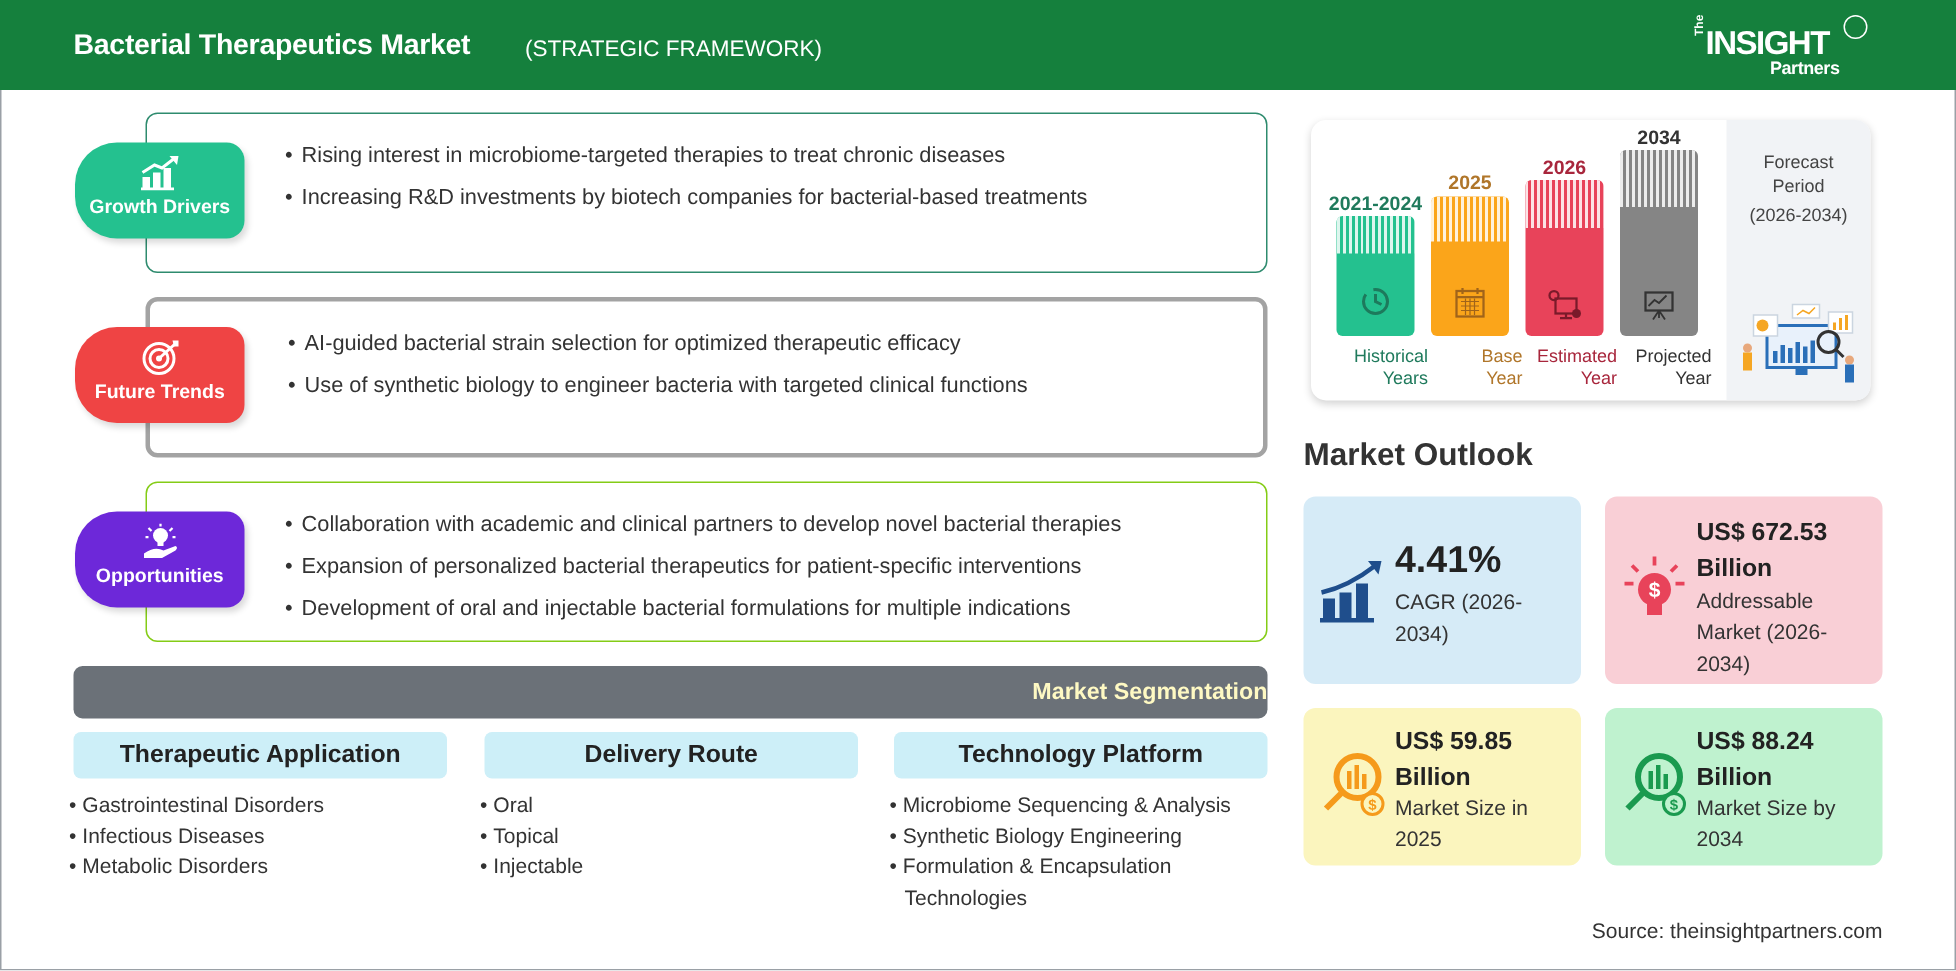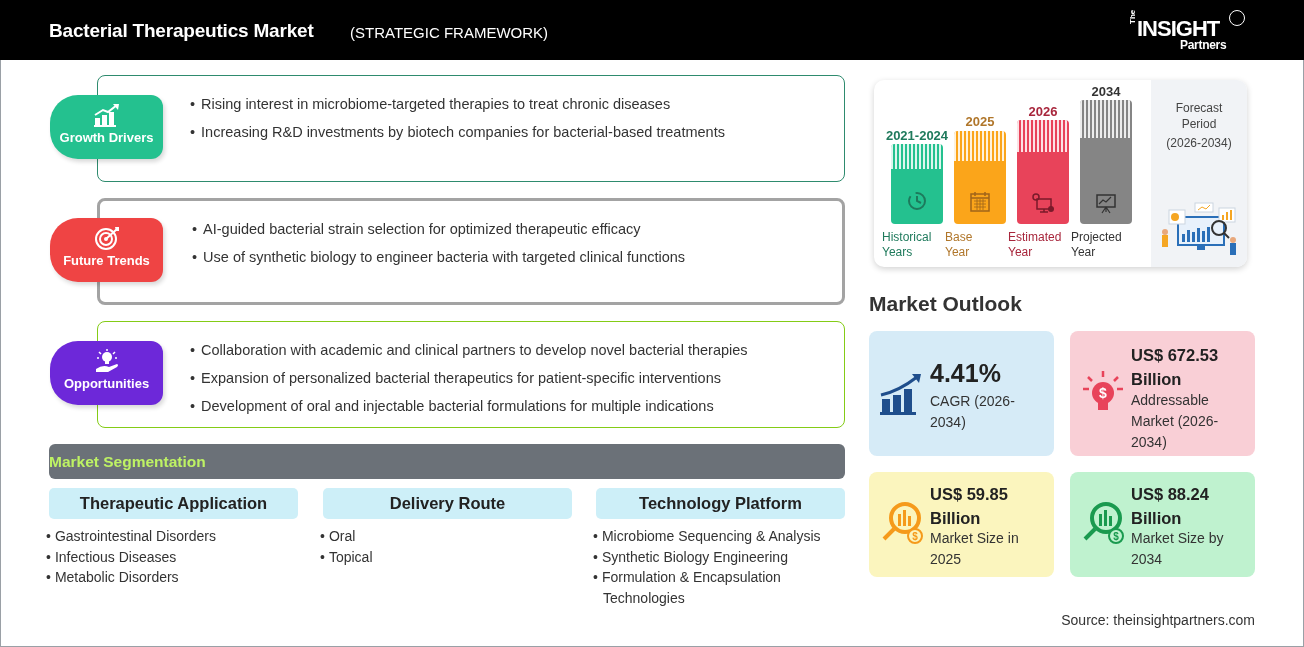--- a/index.html
+++ b/index.html
@@ -1,20 +1,20 @@
 <!DOCTYPE html>
 <html><head>
   <meta charset="utf-8">
   <style>
     * { box-sizing: border-box; margin: 0; padding: 0; }
     html, body { width: 1304px; height: 647px; background: #fff; overflow: hidden; }
     body { font-family: "Liberation Sans", "DejaVu Sans", sans-serif; color: #333; position: relative; }
     .frame { position: absolute; left: 0; top: 0; width: 1304px; height: 647px; border: 1px solid #9aa0a6; }
 
-    .header { position: absolute; left: 0; top: 0; width: 1304px; height: 60px; background: #000000; }
+    .header { position: absolute; left: 0; top: 0; width: 1304px; height: 60px; background: #15803d; }
     .header .title { position: absolute; left: 49px; top: 20px; color: #fff; font-size: 19px; font-weight: bold; letter-spacing: -0.2px; }
     .header .subtitle { position: absolute; left: 350px; top: 24px; color: #fff; font-size: 15px; }
     .logo { position: absolute; left: 1128px; top: 10px; width: 120px; height: 44px; color: #fff; }
     .logo .the { position: absolute; left: 0; top: 14px; font-size: 8px; transform: rotate(-90deg); transform-origin: left top; font-weight: bold; }
     .logo .insight { position: absolute; left: 9px; top: 6px; font-size: 22px; font-weight: bold; letter-spacing: -1px; }
     .logo .partners { position: absolute; left: 52px; top: 28px; font-size: 12px; font-weight: bold; letter-spacing: -0.3px; }
     .logo .ring { position: absolute; left: 101px; top: 0; width: 16px; height: 16px; border: 1.5px solid #fff; border-radius: 50%; }
 
     
     .fw-box { position: absolute; left: 97px; width: 748px; height: 107px; border-radius: 8px; background: #fff; }
@@ -26,35 +26,35 @@
     .fw-box li::before { content: "•"; margin-right: 6px; color: #333; }
 
     .badge { position: absolute; left: 50px; width: 113px; height: 64px; border-radius: 28px 12px 12px 28px; color: #fff; text-align: center; box-shadow: 2px 3px 4px rgba(0,0,0,0.15); }
     .badge.green { top: 95px; background: #24c18f; }
     .badge.red { top: 218px; background: #ef4444; }
     .badge.orange { top: 341px; background: #6d28d9; }
     .badge .bicon { display: block; margin: 8px auto 0; width: 28px; height: 24px; }
     .badge .blabel { display: block; font-size: 13px; font-weight: bold; margin-top: 3px; }
 
     
-    .seg-bar { position: absolute; left: 49px; top: 444px; width: 796px; height: 35px; background: #6b7178; border-radius: 6px; color: #bef264; text-align: left; line-height: 35px; font-size: 15.5px; font-weight: bold; }
+    .seg-bar { position: absolute; left: 49px; top: 444px; width: 796px; height: 35px; background: #6b7178; border-radius: 6px; color: #fef9c3; text-align: right; line-height: 35px; font-size: 15.5px; font-weight: bold; }
     .seg-col { position: absolute; top: 488px; width: 249px; }
     .seg-col .seg-head { height: 31px; background: #cdeff8; border-radius: 5px; text-align: center; line-height: 31px; font-size: 16.5px; font-weight: bold; color: #222; }
     .seg-col ul { list-style: none; margin-top: 7px; margin-left: -3px; }
     .seg-col li { font-size: 14px; color: #333; line-height: 20.5px; padding-left: 10px; text-indent: -10px; }
     .seg-col li::before { content: "•"; margin-right: 4px; }
 
     
     .tl-panel { position: absolute; left: 874px; top: 80px; width: 373px; height: 187px; border-radius: 10px; background: #fff; box-shadow: 0 2px 6px rgba(0,0,0,0.18); overflow: hidden; }
     .tl-forecast { position: absolute; right: 0; top: 0; width: 96px; height: 187px; background: #f1f3f6; }
     .tl-forecast .ftext { position: absolute; left: 0; width: 96px; text-align: center; font-size: 12px; color: #444; line-height: 16px; top: 20px; }
     .bar { position: absolute; width: 52px; border-radius: 4px; overflow: hidden; }
     .bar .stripe { position: absolute; left: 0; top: 0; width: 100%; background-image: repeating-linear-gradient(90deg, rgba(255,255,255,0.85) 0 2px, transparent 2px 4px); }
     .bar-year { position: absolute; font-size: 13px; font-weight: bold; text-align: center; }
-    .bar-label { position: absolute; font-size: 12px; text-align: left; line-height: 15px; width: 70px; }
+    .bar-label { position: absolute; font-size: 12px; text-align: right; line-height: 15px; width: 70px; }
     .bar-icon { position: absolute; left: 14px; width: 24px; height: 22px; }
 
     
     .mo-title { position: absolute; left: 869px; top: 292px; font-size: 21px; font-weight: bold; color: #333; }
     .card { position: absolute; width: 185px; border-radius: 8px; }
     .card .cicon { position: absolute; left: 10px; width: 46px; height: 46px; }
     .card .cval { position: absolute; left: 61px; font-weight: bold; color: #222; }
     .card .cdesc { position: absolute; left: 61px; font-size: 14px; color: #333; line-height: 21px; width: 120px; }
     .c1 { left: 869px; top: 331px; height: 125px; background: #d6ebf7; }
     .c2 { left: 1070px; top: 331px; height: 125px; background: #f9cfd6; }
@@ -139,20 +139,21 @@
     <li>Gastrointestinal Disorders</li>
     <li>Infectious Diseases</li>
     <li>Metabolic Disorders</li>
   </ul>
 </div>
 <div class="seg-col" style="left:323px;">
   <div class="seg-head">Delivery Route</div>
   <ul>
     <li>Oral</li>
     <li>Topical</li>
+    <li>Injectable</li>
   </ul>
 </div>
 <div class="seg-col" style="left:596px;">
   <div class="seg-head">Technology Platform</div>
   <ul>
     <li>Microbiome Sequencing &amp; Analysis</li>
     <li>Synthetic Biology Engineering</li>
     <li>Formulation &amp; Encapsulation Technologies</li>
   </ul>
 </div>

